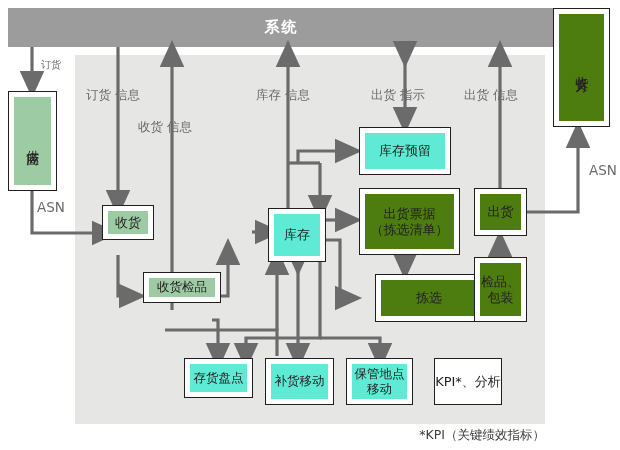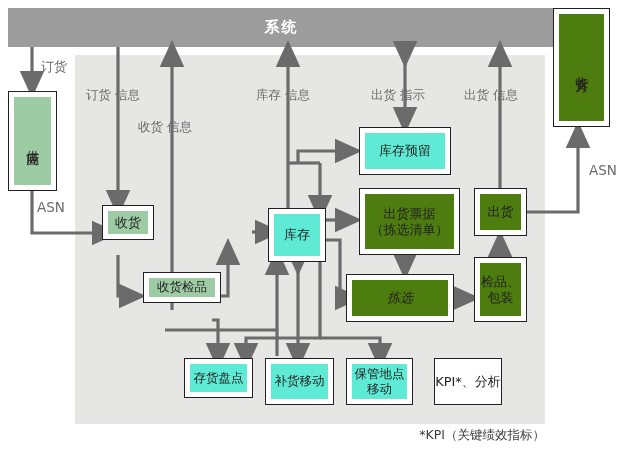--- a/index.html
+++ b/index.html
@@ -120,21 +120,21 @@
 
   <div class="node blue" style="left:359px;top:127px;width:92px;height:48px;">
     <div class="fill" style="font-size:13px;">库存预留</div>
   </div>
 
   <div class="node gold" style="left:359px;top:188px;width:101px;height:67px;">
     <div class="fill" style="font-size:13px;white-space:pre-line;">出货票据
 （拣选清单）</div>
   </div>
 
-  <div class="node gold" style="left:346px;top:274px;width:108px;height:48px;font-style:italic;">
+  <div class="node gold" style="left:375px;top:274px;width:108px;height:48px;">
     <div class="fill" style="font-size:13px;">拣选</div>
   </div>
 
   <div class="node gold" style="left:474px;top:188px;width:53px;height:48px;">
     <div class="fill" style="font-size:13px;">出货</div>
   </div>
 
   <div class="node gold" style="left:474px;top:257px;width:53px;height:65px;">
     <div class="fill" style="font-size:13px;white-space:pre-line;">检品、
 包装</div>
@@ -150,21 +150,21 @@
 
   <div class="node blue" style="left:346px;top:358px;width:67px;height:47px;">
     <div class="fill" style="font-size:12.5px;white-space:pre-line;">保管地点
 移动</div>
   </div>
 
   <div class="node plain nofill" style="left:434px;top:358px;width:68px;height:47px;">
     <div class="fill" style="font-size:13px;">KPI*、分析</div>
   </div>
 
-  <div class="lbl" style="left:41px;top:58px;font-size:13px;">订货</div>
+  <div class="lbl" style="left:41px;top:58px;font-size:10px;">订货</div>
   <div class="lbl" style="left:86px;top:87px;font-size:12.5px;">订货 信息</div>
   <div class="lbl" style="left:138px;top:119px;font-size:12.5px;">收货 信息</div>
   <div class="lbl" style="left:256px;top:87px;font-size:12.5px;">库存 信息</div>
   <div class="lbl" style="left:371px;top:87px;font-size:12.5px;">出货 指示</div>
   <div class="lbl" style="left:464px;top:87px;font-size:12.5px;">出货 信息</div>
   <div class="lbl" style="left:37px;top:199px;font-size:13.5px;">ASN</div>
   <div class="lbl" style="left:589px;top:162px;font-size:13.5px;">ASN</div>
 
   <div id="footnote">*KPI（关键绩效指标）</div>
 

